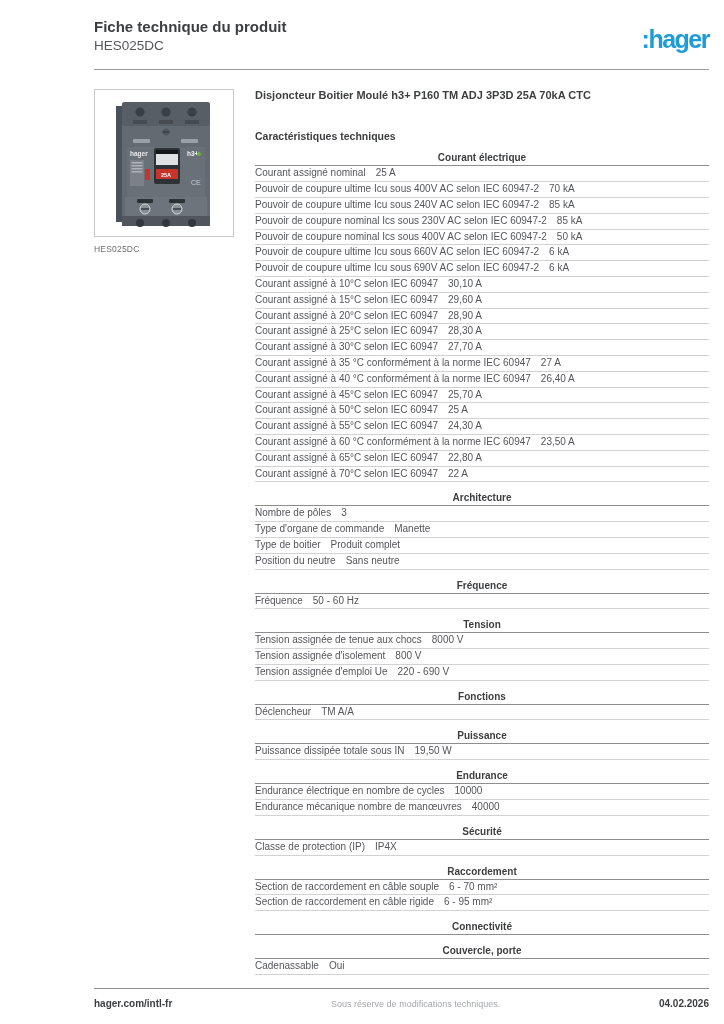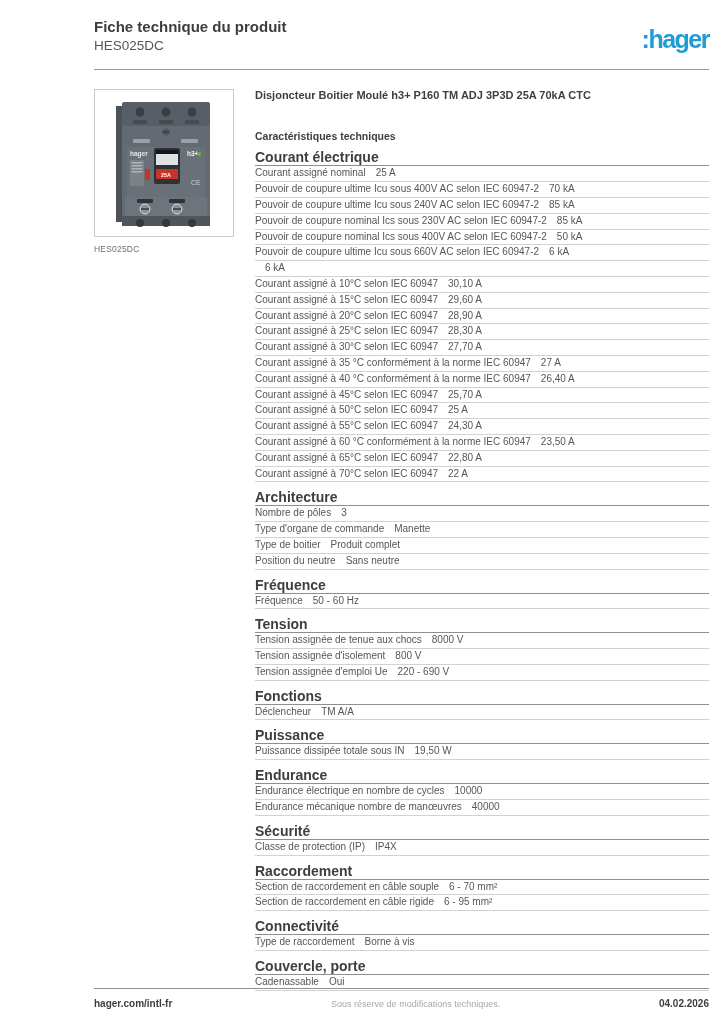--- a/index.html
+++ b/index.html
@@ -28,22 +28,22 @@
     width:140px;height:148px;border:1px solid #c9c9c9;background:#ffffff;
     box-sizing:border-box;display:flex;align-items:center;justify-content:center;
   }
   .product-caption{font-size:8.5px;color:#6e6f72;margin-top:7px;letter-spacing:.2px;}
   .right-col{flex:1;min-width:0;}
   .product-title{font-size:11px;font-weight:bold;color:#3d3e40;margin:0 0 29px 0;line-height:1.2;}
   .char-title{font-size:10.5px;font-weight:bold;color:#3d3e40;line-height:11px;}
   
   .spec-section{margin-top:10px;}
   .spec-section-title{
-    font-size:14px;font-weight:bold;color:#3d3e40;line-height:11px;
-    padding-bottom:2px;border-bottom:1px solid #8e8e8e;
+    font-size:10px;font-weight:bold;color:#3d3e40;line-height:11px;
+    padding-bottom:2px;border-bottom:1px solid #8e8e8e;text-align:center;
   }
   .spec-row{
     display:flex;justify-content:flex-start;align-items:baseline;
     font-size:10px;line-height:12px;color:#55565a;
     padding:1px 0 1.8px 0;border-bottom:1px solid #d2d2d2;
   }
   .spec-label{white-space:nowrap;}
   .spec-value{white-space:nowrap;text-align:right;padding-left:10px;}
   
   .footer{
@@ -156,20 +156,21 @@
             </div>
             <div class="spec-row">
               <span class="spec-label">Pouvoir de coupure nominal Ics sous 400V AC selon IEC 60947-2</span>
               <span class="spec-value">50 kA</span>
             </div>
             <div class="spec-row">
               <span class="spec-label">Pouvoir de coupure ultime Icu sous 660V AC selon IEC 60947-2</span>
               <span class="spec-value">6 kA</span>
             </div>
             <div class="spec-row">
+              <span class="spec-label">Pouvoir de coupure ultime Icu sous 690V AC selon IEC 60947-2</span>
               <span class="spec-value">6 kA</span>
             </div>
             <div class="spec-row">
               <span class="spec-label">Courant assigné à 10°C selon IEC 60947</span>
               <span class="spec-value">30,10 A</span>
             </div>
             <div class="spec-row">
               <span class="spec-label">Courant assigné à 15°C selon IEC 60947</span>
               <span class="spec-value">29,60 A</span>
             </div>
@@ -297,24 +298,20 @@
               <span class="spec-label">Section de raccordement en câble souple</span>
               <span class="spec-value">6 - 70 mm²</span>
             </div>
             <div class="spec-row">
               <span class="spec-label">Section de raccordement en câble rigide</span>
               <span class="spec-value">6 - 95 mm²</span>
             </div>
           </section>
           <section class="spec-section">
             <div class="spec-section-title">Connectivité</div>
-            <div class="spec-row">
-              <span class="spec-label">Type de raccordement</span>
-              <span class="spec-value">Borne à vis</span>
-            </div>
           </section>
           <section class="spec-section">
             <div class="spec-section-title">Couvercle, porte</div>
             <div class="spec-row">
               <span class="spec-label">Cadenassable</span>
               <span class="spec-value">Oui</span>
             </div>
           </section>
         </div>
     </div>

